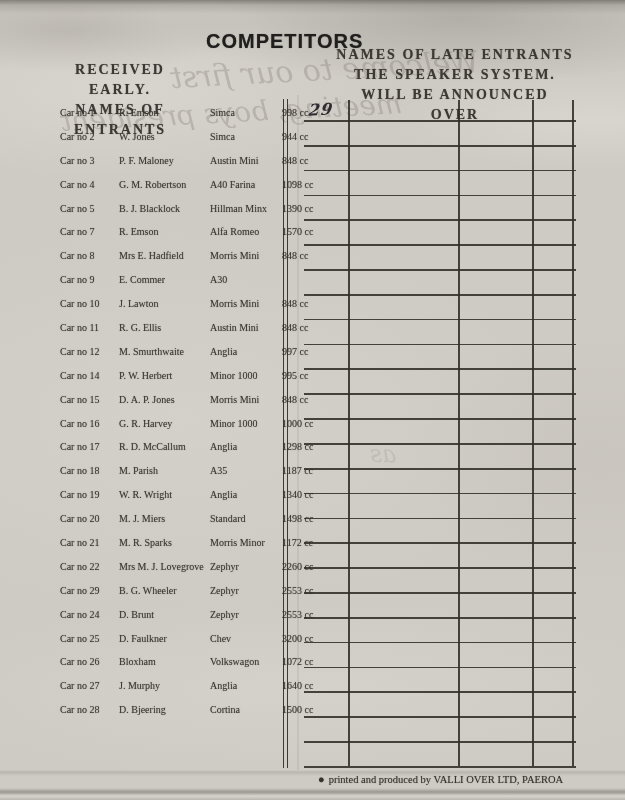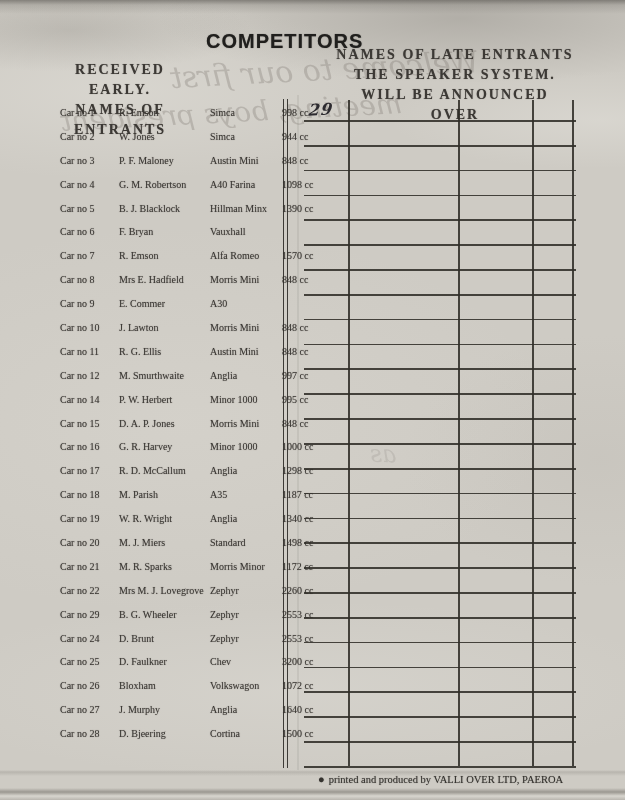--- a/index.html
+++ b/index.html
@@ -123,26 +123,20 @@
     <span class="c-cc">1098 cc</span>
   </div>
 
   <div class="row">
     <span class="c-no">Car no 5</span>
     <span class="c-name">B. J. Blacklock</span>
     <span class="c-veh">Hillman Minx</span>
     <span class="c-cc">1390 cc</span>
   </div>
 
-  <div class="row">
-    <span class="c-no">Car no 6</span>
-    <span class="c-name">F. Bryan</span>
-    <span class="c-veh">Vauxhall</span>
-    <span class="c-cc"></span>
-  </div>
 
   <div class="row">
     <span class="c-no">Car no 7</span>
     <span class="c-name">R. Emson</span>
     <span class="c-veh">Alfa Romeo</span>
     <span class="c-cc">1570  cc</span>
   </div>
 
   <div class="row">
     <span class="c-no">Car no 8</span>

